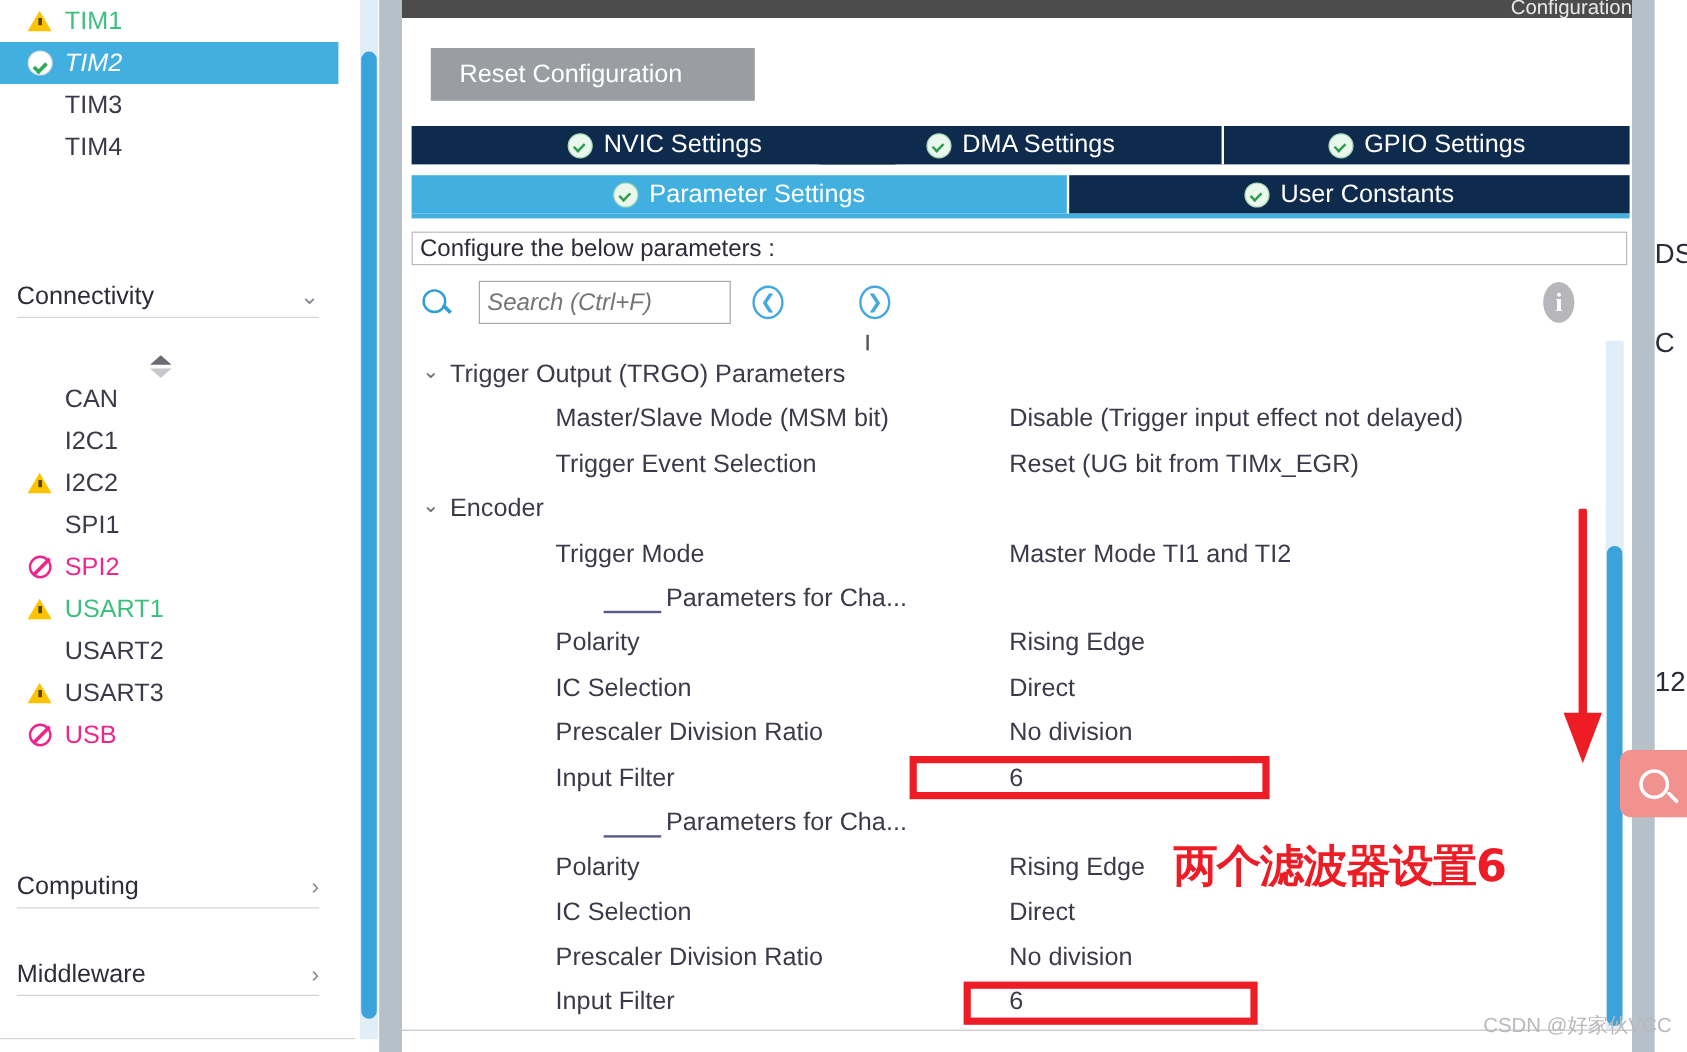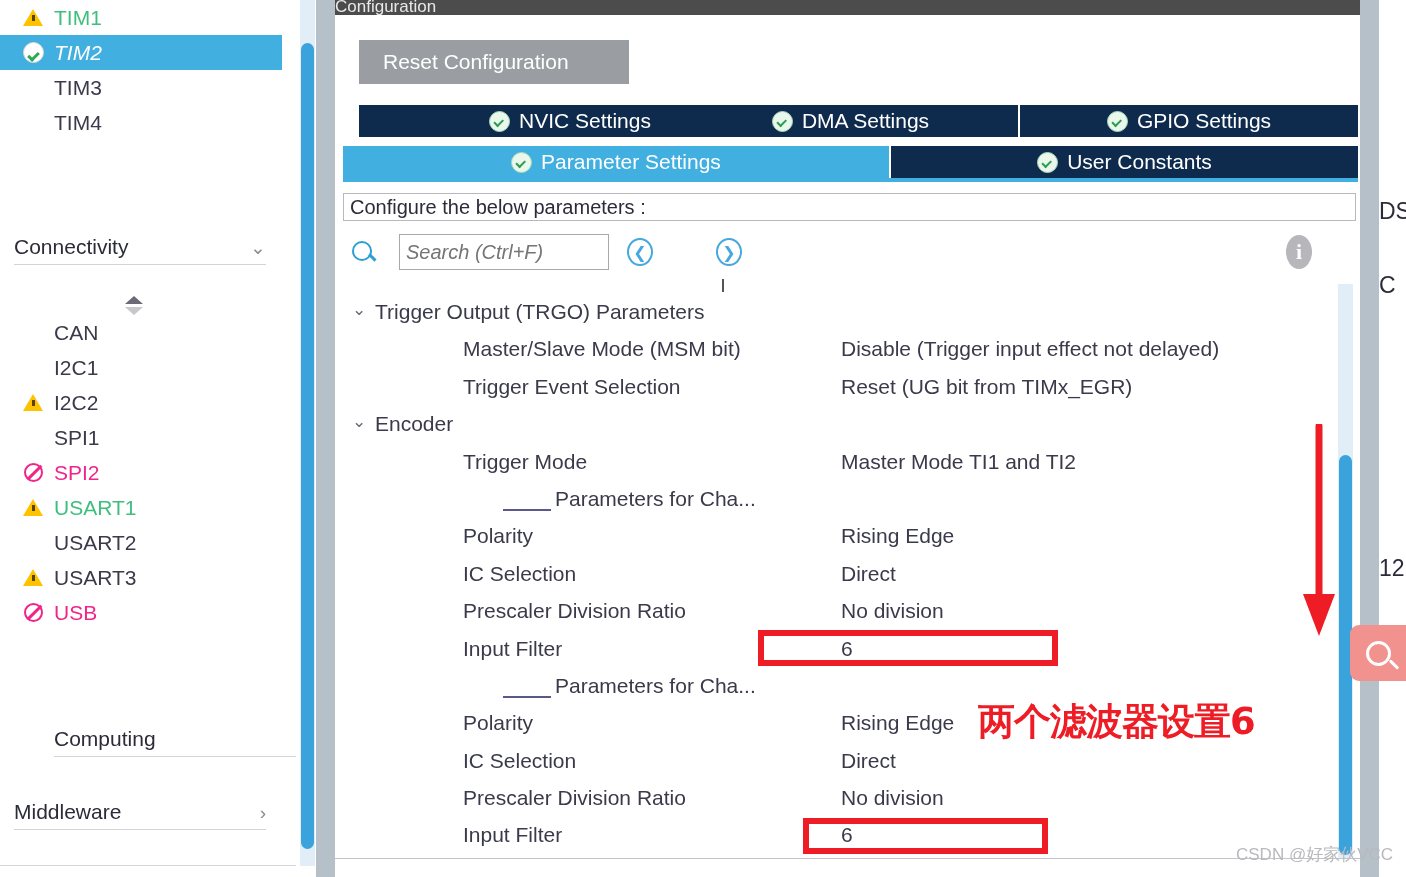--- a/index.html
+++ b/index.html
@@ -104,21 +104,21 @@
   }
 
   
   #config-panel{
     position:absolute;left:335px;top:0;width:1025px;height:868px;
     background:#ffffff;overflow:hidden;
   }
   #config-titlebar{
     position:absolute;left:0;top:0;width:1025px;height:15px;
     background:#4c4c4c;color:#e8e8e8;font-size:17px;
-    text-align:left;line-height:13px;overflow:hidden;
+    text-align:right;line-height:13px;overflow:hidden;
   }
   #reset-config-btn{
     position:absolute;left:24px;top:40px;width:270px;height:44px;
     background:#9a9ea2;color:#ffffff;font-size:21px;
     display:flex;align-items:center;padding-left:24px;
     box-sizing:border-box;border:none;cursor:pointer;
   }
 
   
   .tab-row{position:absolute;left:8px;height:32px;}
@@ -333,21 +333,21 @@
         <span class="lbl c-dark">USART3</span>
       </div>
       <div class="periph-row">
         <span class="ico">
             <span class="no-entry"></span>
           </span>
         <span class="lbl c-pink">USB</span>
       </div>
     </div>
 
-    <div class="group-hdr" style="top:722px;margin-left:40px;">
+    <div class="group-hdr" style="top:722px;">
       <span>Computing</span>
       <span class="chev">›</span>
     </div>
     <div class="group-hdr" style="top:795px;">
       <span>Middleware</span>
       <span class="chev">›</span>
     </div>
 
     <div class="sidebar-bottom-edge"></div>
   </div>
@@ -356,21 +356,21 @@
   <div id="sidebar-scroll-thumb"></div>
   <div id="sidebar-gutter"></div>
 
   <div id="config-panel">
 
     <div id="config-titlebar">Configuration</div>
 
     <button id="reset-config-btn">Reset Configuration</button>
 
     <div class="tab-row" style="top:105px;width:1015px;">
-      <div class="tab" style="left:16px;width:404px;padding-left:20px;">
+      <div class="tab" style="left:0;width:404px;padding-left:20px;">
         <span class="tck"></span>
         <span>NVIC Settings</span>
       </div>
       <div class="tab" style="left:340px;width:337px;">
         <span class="tck"></span>
         <span>DMA Settings</span>
       </div>
       <div class="tab" style="left:677px;width:338px;border-right:none;">
         <span class="tck"></span>
         <span>GPIO Settings</span>

